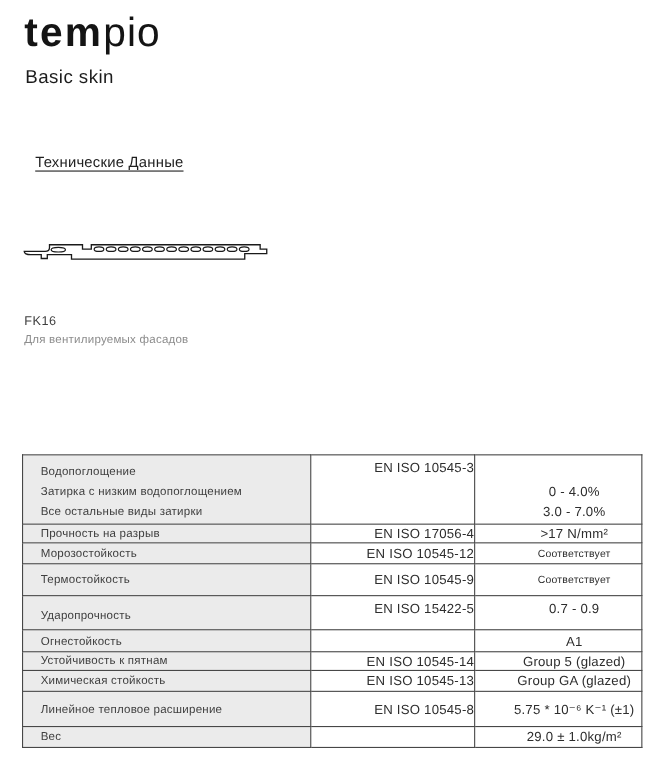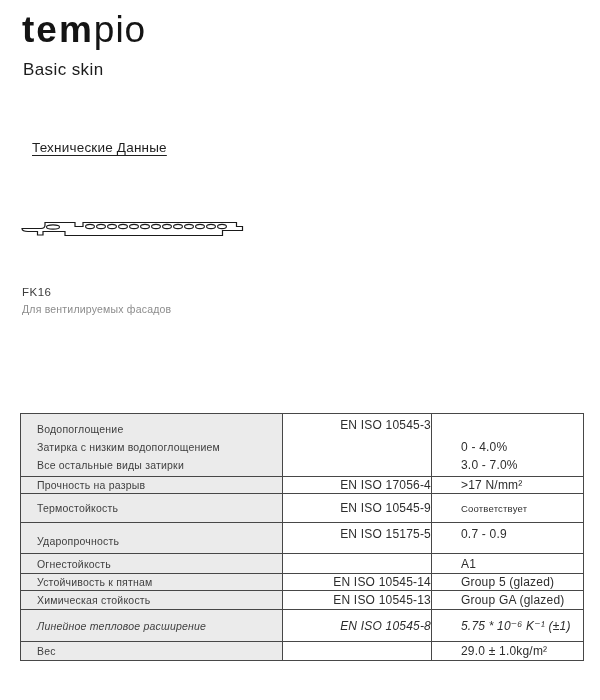--- a/index.html
+++ b/index.html
@@ -37,33 +37,33 @@
     border:1px solid var(--table-border);
     vertical-align:middle;
     overflow:hidden;
   }
   td.label{
     background:var(--label-cell-bg);
     font-size:10.5px;color:#3f3f3f;
     padding:2px 8px 2px 16px;text-align:left;letter-spacing:0.2px;
   }
   td.std{font-size:12px;color:var(--body-text);text-align:right;letter-spacing:0.2px;}
-  td.val{font-size:12px;color:var(--body-text);text-align:left;padding-left:29px;letter-spacing:0.2px;}
+  td.val{font-size:12px;color:var(--body-text);text-align:center;padding-left:29px;letter-spacing:0.2px;}
   td.val.small{font-size:9.5px;}
   .ln{height:18px;line-height:18px;}
   tr.multi td{vertical-align:top;}
   tr.multi td.label{padding-top:6px;}
   tr.multi td.std{padding-top:4px;}
   tr.multi td.val{padding-top:6px;}
   tr.tall td{vertical-align:top;}
   tr.tall td.std, tr.tall td.val{padding-top:4px;}
   tr.tall td.label{padding-top:12px;}
   tr.r0{height:54px;} tr.r1{height:14px;} tr.r2{height:19px;} tr.r3{height:29px;}
   tr.r4{height:31px;} tr.r5{height:20px;} tr.r6{height:16px;} tr.r7{height:19px;}
-  tr.r8{height:32px;font-style:italic;} tr.r9{height:19px;}
+  tr.r8{height:32px;} tr.r9{height:19px;}
 </style>
 </head>
 <body>
 
 <div class="logo"><span class="bold">tem</span><span class="light">pio</span></div>
 
 <div class="product-name">Basic skin</div>
 
 <div class="section-heading">Технические Данные</div>
 
@@ -106,28 +106,33 @@
         <div class="ln"></div>
         <div class="ln">0 - 4.0%</div>
         <div class="ln">3.0 - 7.0%</div>
       </td>
     </tr>
     <tr class="r1">
       <td class="label">Прочность на разрыв</td>
       <td class="std">EN ISO 17056-4</td>
       <td class="val">&gt;17 N/mm²</td>
     </tr>
+    <tr class="r2">
+      <td class="label">Морозостойкость</td>
+      <td class="std">EN ISO 10545-12</td>
+      <td class="val small">Соответствует</td>
+    </tr>
     <tr class="r3">
       <td class="label">Термостойкость</td>
       <td class="std">EN ISO 10545-9</td>
       <td class="val small">Соответствует</td>
     </tr>
     <tr class="r4 tall">
       <td class="label">Ударопрочность</td>
-      <td class="std">EN ISO 15175-5</td>
+      <td class="std">EN ISO 15422-5</td>
       <td class="val">0.7 - 0.9</td>
     </tr>
     <tr class="r5">
       <td class="label">Огнестойкость</td>
       <td class="std"></td>
       <td class="val">A1</td>
     </tr>
     <tr class="r6">
       <td class="label">Устойчивость к пятнам</td>
       <td class="std">EN ISO 10545-14</td>

